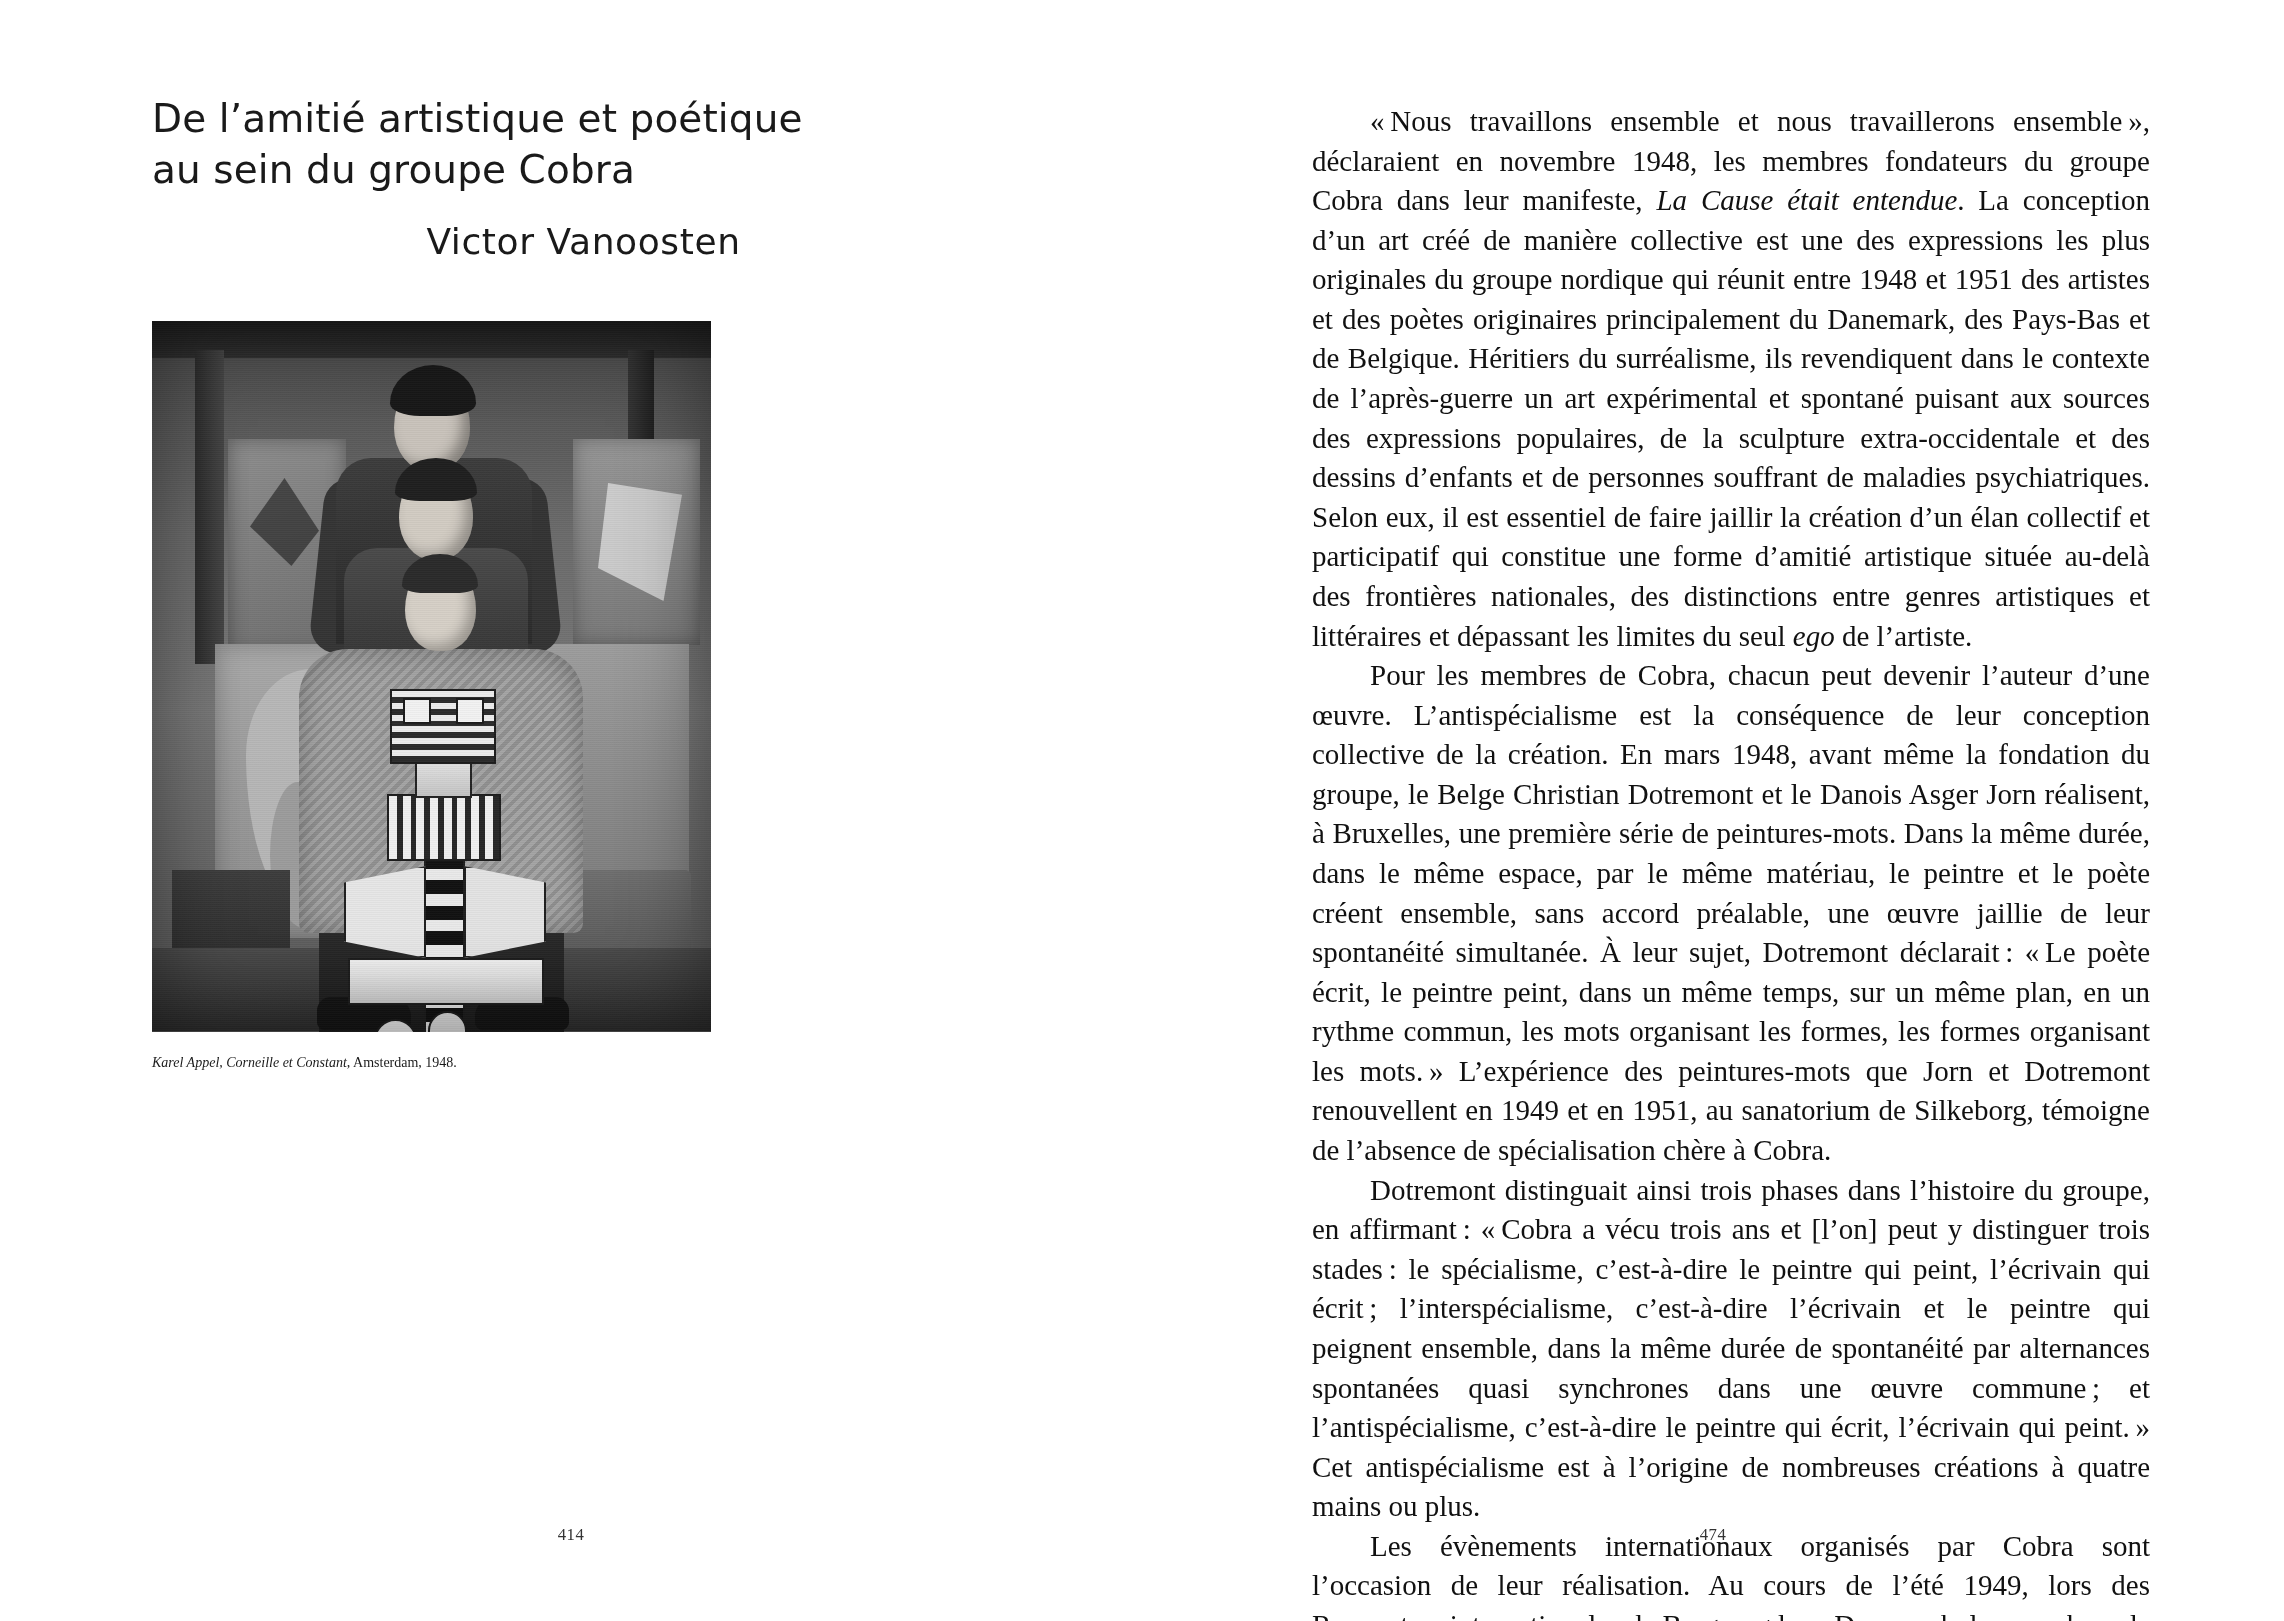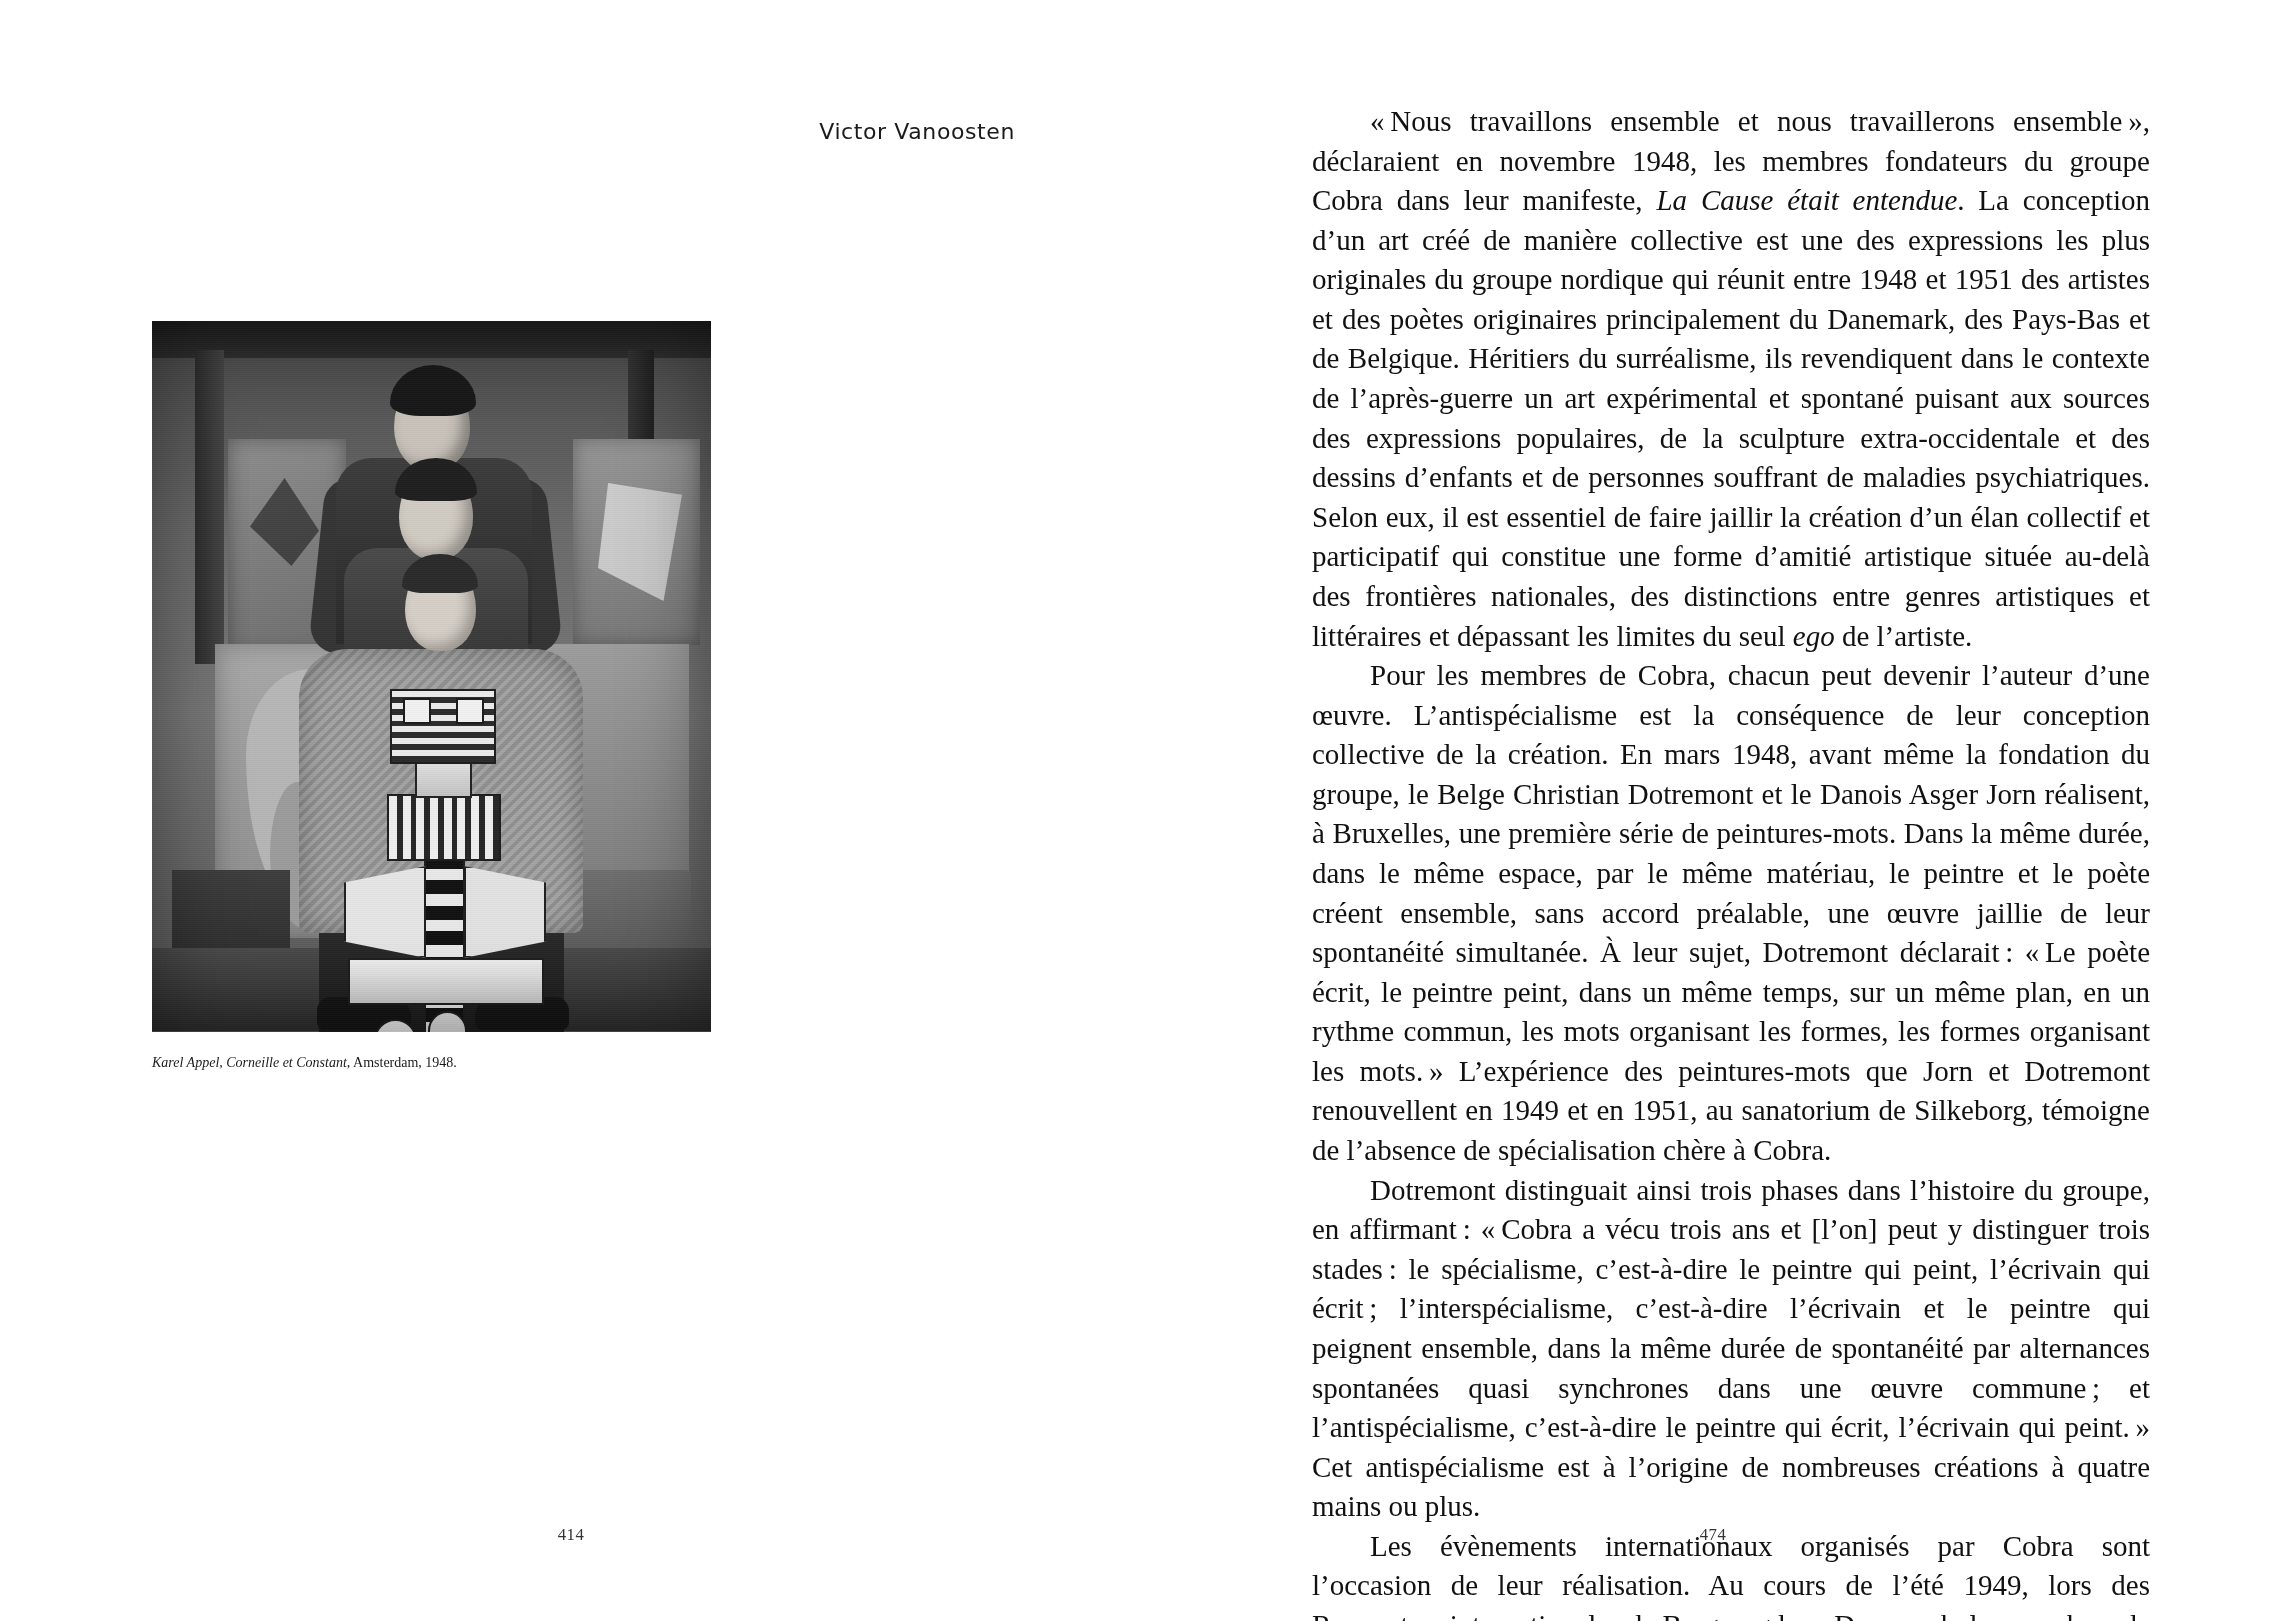--- a/index.html
+++ b/index.html
@@ -44,23 +44,23 @@
     font-family: "DejaVu Sans", sans-serif;
     font-weight: 400;
     font-size: 39px;
     line-height: 1.32;
     letter-spacing: 0.1px;
     color: #1a1a1a;
     margin: 0;
   }
   .art-author {
     margin-top: 25.5px;
-    text-align: right;
+    text-align: center;
     font-family: "DejaVu Sans", sans-serif;
-    font-size: 22px;
+    font-size: 36px;
     letter-spacing: 0.6px;
     color: #1a1a1a;
   }
 
   .figure {
     position: absolute;
     left: 152px;
     top: 321px;
     width: 559px;
   }
@@ -305,20 +305,24 @@
   }
 </style>
 </head>
 <body>
 
 <div class="spread">
 
   <div class="page page-left">
 
     <div class="title-block">
+      <h1 class="art-title">
+        <span>De l’amitié artistique et poétique</span><br>
+        <span>au sein du groupe Cobra</span>
+      </h1>
       <div class="art-author">Victor Vanoosten</div>
     </div>
 
     <figure class="figure" style="margin:0;">
       <div class="figure-image" role="img">
         <div class="ph bg-wall"></div>
         <div class="ph beam-top"></div>
         <div class="ph beam-v1"></div>
         <div class="ph beam-v2"></div>
         <div class="ph panel-a"></div>

